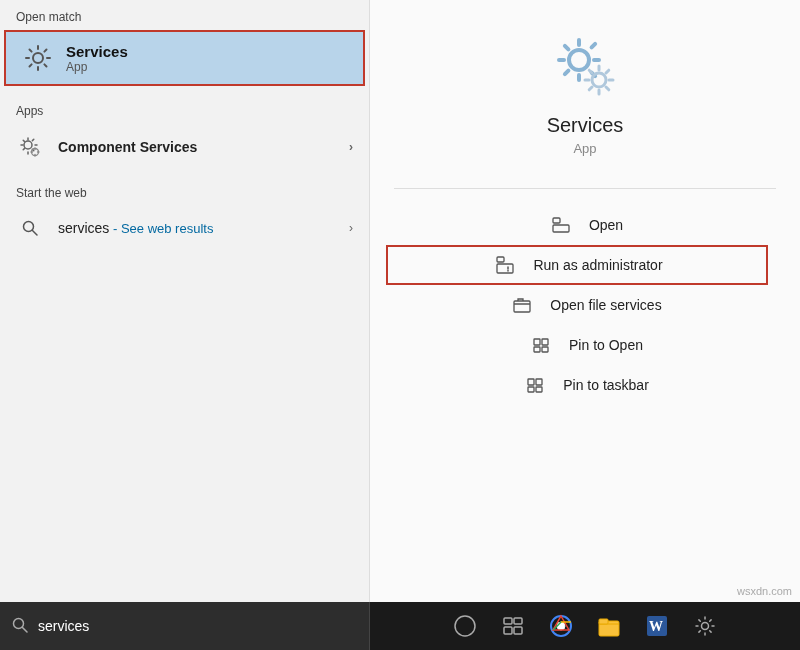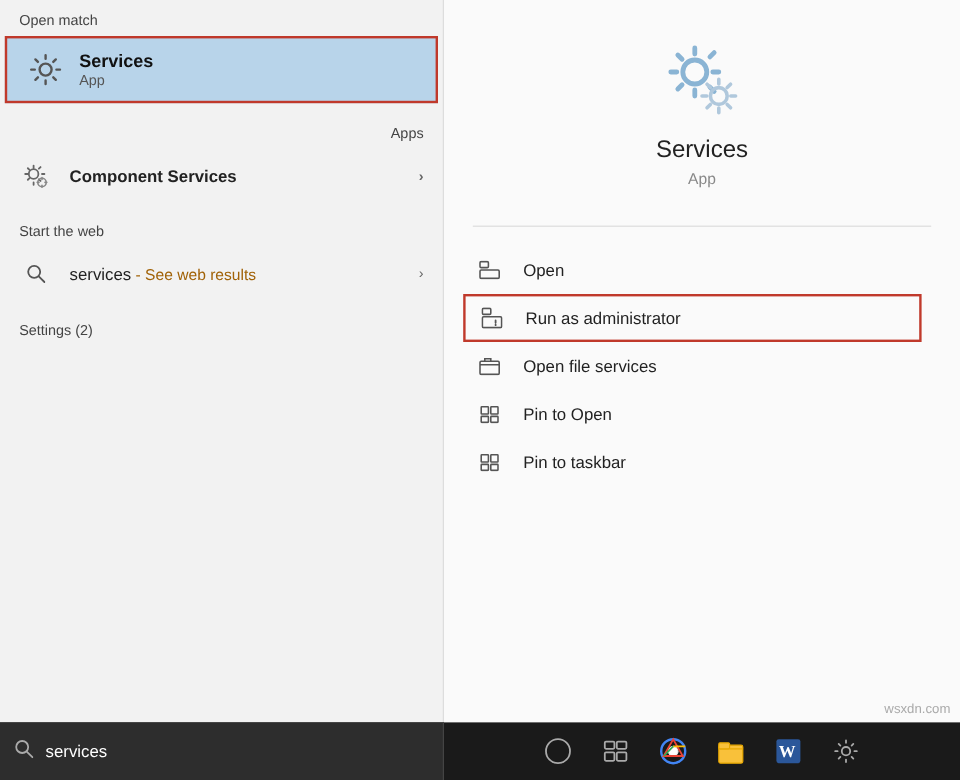--- a/index.html
+++ b/index.html
@@ -65,21 +65,20 @@
     }
 
     .best-match-text .item-subtitle {
       font-size: 12px;
       color: #555;
     }
 
     
     .apps-section {
       margin-top: 8px;
-      text-align: right;
     }
 
     .list-item {
       display: flex;
       align-items: center;
       padding: 9px 16px;
       cursor: pointer;
       font-size: 14px;
       color: #222;
       font-weight: bold;
@@ -181,20 +180,21 @@
 
     
     .action-item {
       display: flex;
       align-items: center;
       padding: 9px 0;
       cursor: pointer;
       font-size: 14px;
       color: #222;
       width: 100%;
+      justify-content: center;
     }
 
     .action-icon {
       width: 28px;
       height: 22px;
       margin-right: 14px;
       flex-shrink: 0;
       display: flex;
       align-items: center;
       justify-content: center;
@@ -303,29 +303,26 @@
     <div class="web-section">
       <div class="section-label">Start the web</div>
       <div class="web-item">
         <div class="search-icon-wrap">
           <svg width="16" height="16" viewBox="0 0 16 16" fill="none">
             <circle cx="6.5" cy="6.5" r="5" stroke="#555" stroke-width="1.5"></circle>
             <line x1="10.5" y1="10.5" x2="15" y2="15" stroke="#555" stroke-width="1.5" stroke-linecap="round"></line>
           </svg>
         </div>
         <div class="web-item-text">
-          <span style="font-weight:400;">services</span><span style="color:#a16207;font-size:13px;"> - See web results</span>
+          <span style="font-weight:400;">services</span><span style="color:#0369a1;font-size:13px;"> - See web results</span>
         </div>
         <span class="web-item-arrow">›</span>
       </div>
     </div>
 
-    <div class="settings-section">
-      <div class="section-label">Settings (2)</div>
-    </div>
 
   </div>
 
   <div class="right-panel">
 
     <div class="app-preview">
 
       <svg class="app-preview-icon" viewBox="0 0 72 72" fill="none" xmlns="http://www.w3.org/2000/svg">
 
         <circle cx="30" cy="30" r="10" stroke="#8ab4d4" stroke-width="4" fill="none"></circle>

